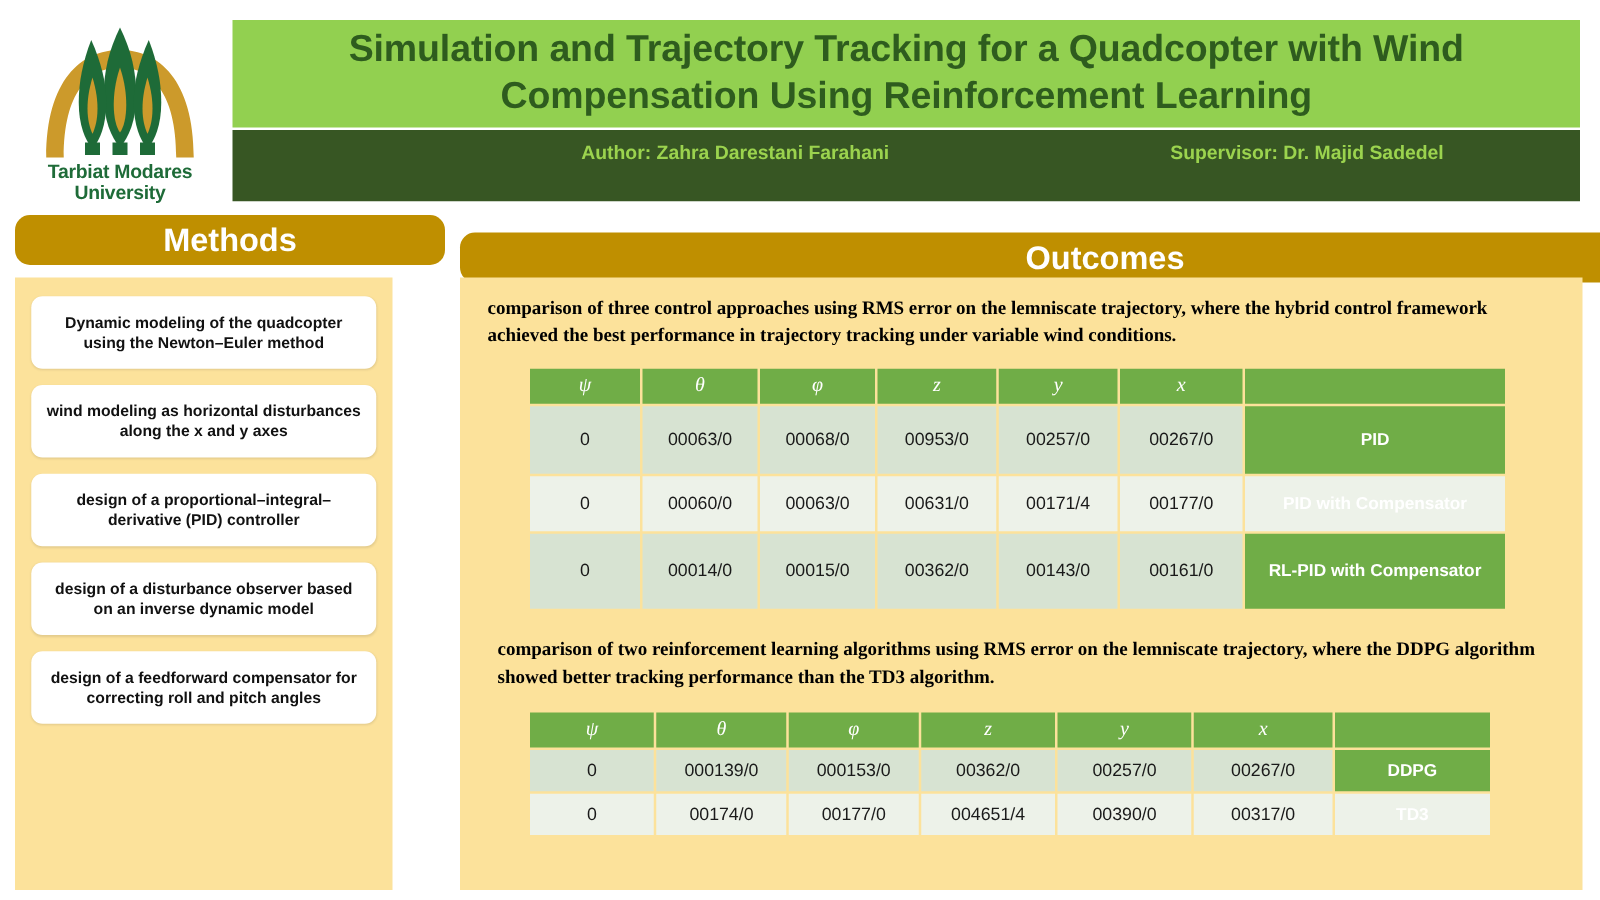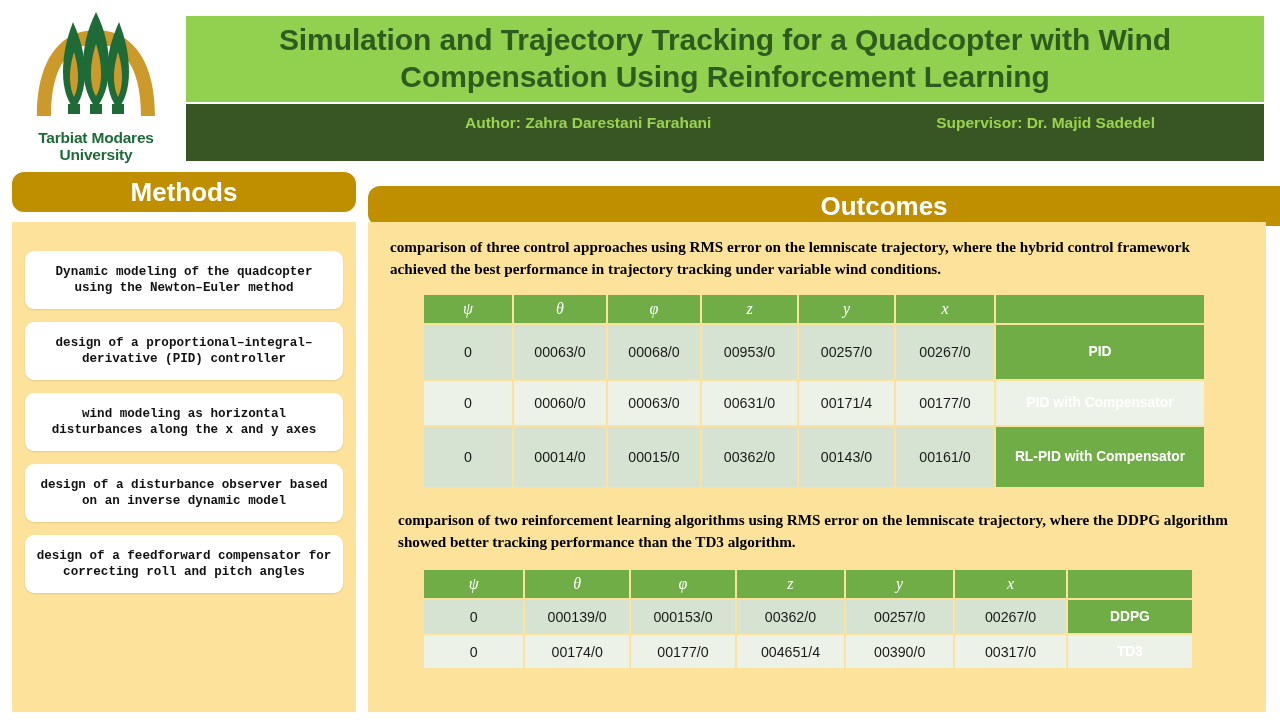--- a/index.html
+++ b/index.html
@@ -7,21 +7,21 @@
     width: 1280px; height: 720px;
     background: #ffffff;
     font-family: "Liberation Sans", sans-serif;
     overflow: hidden;
   }
   .poster { position: relative; width: 1280px; height: 720px; background:#fff; }
 
   
   .logo-box {
     position: absolute; left: 16px; top: 8px; width: 160px; height: 155px;
-    display: flex; flex-direction: column; align-items: center; justify-content: space-between;
+    display: flex; flex-direction: column; align-items: center; justify-content: flex-end;
   }
   .logo-mark { position: relative; width: 150px; height: 112px; }
   .logo-mark svg { display:block; }
   .logo-text {
     text-align: center; color: #1E6B38; font-weight: bold;
     font-size: 15.5px; line-height: 1.06; letter-spacing: -0.2px;
     font-family: "Liberation Sans", sans-serif;
   }
 
   .title-bar {
@@ -46,21 +46,21 @@
   .sec-head {
     position: absolute; background: #BF8F00; display:flex;
     align-items:center; justify-content:center;border-radius:12px;
   }
   .sec-head span { color:#ffffff; font-weight:bold; font-size: 26px; letter-spacing:0px; }
   #methods-head { left: 12px; top: 172px; width: 344px; height: 40px; }
   #outcomes-head { left: 368px; top: 186px; width: 1032px; height: 40px; }
 
   
   .panel { position:absolute; background:#FCE29B; }
-  #methods-panel { left: 12px; top: 222px; width: 344px; height: 490px; padding: 29px 13px; font-family: Liberation Mono, monospace; }
+  #methods-panel { left: 12px; top: 222px; width: 302px; height: 490px; padding: 15px 13px; }
   .method-card {
     background:#ffffff; border-radius: 9px; margin-bottom: 13px;
     min-height: 58px; display:flex; align-items:center; justify-content:center;
     padding: 7px 10px; box-shadow: 0 1px 2px rgba(0,0,0,0.10);
   }
   .method-card span {
     color:#111111; font-weight: bold; font-size: 12.6px; line-height: 1.30;
     text-align:center;
   }
 
@@ -147,24 +147,24 @@
   </div>
   <div class="sec-head" id="outcomes-head">
     <span>Outcomes</span>
   </div>
 
   <div class="panel" id="methods-panel">
     <div class="method-card">
       <span>Dynamic modeling of the quadcopter using the Newton–Euler method</span>
       </div>
     <div class="method-card">
+      <span>wind modeling as horizontal disturbances along the x and y axes</span>
+      </div>
+    <div class="method-card">
       <span>design of a proportional–integral–derivative (PID) controller</span>
-      </div>
-    <div class="method-card">
-      <span>wind modeling as horizontal disturbances along the x and y axes</span>
       </div>
     <div class="method-card">
       <span>design of a disturbance observer based on an inverse dynamic model</span>
       </div>
     <div class="method-card">
       <span>design of a feedforward compensator for correcting roll and pitch angles</span>
       </div>
   </div>
 
   <div class="panel" id="outcomes-panel">

